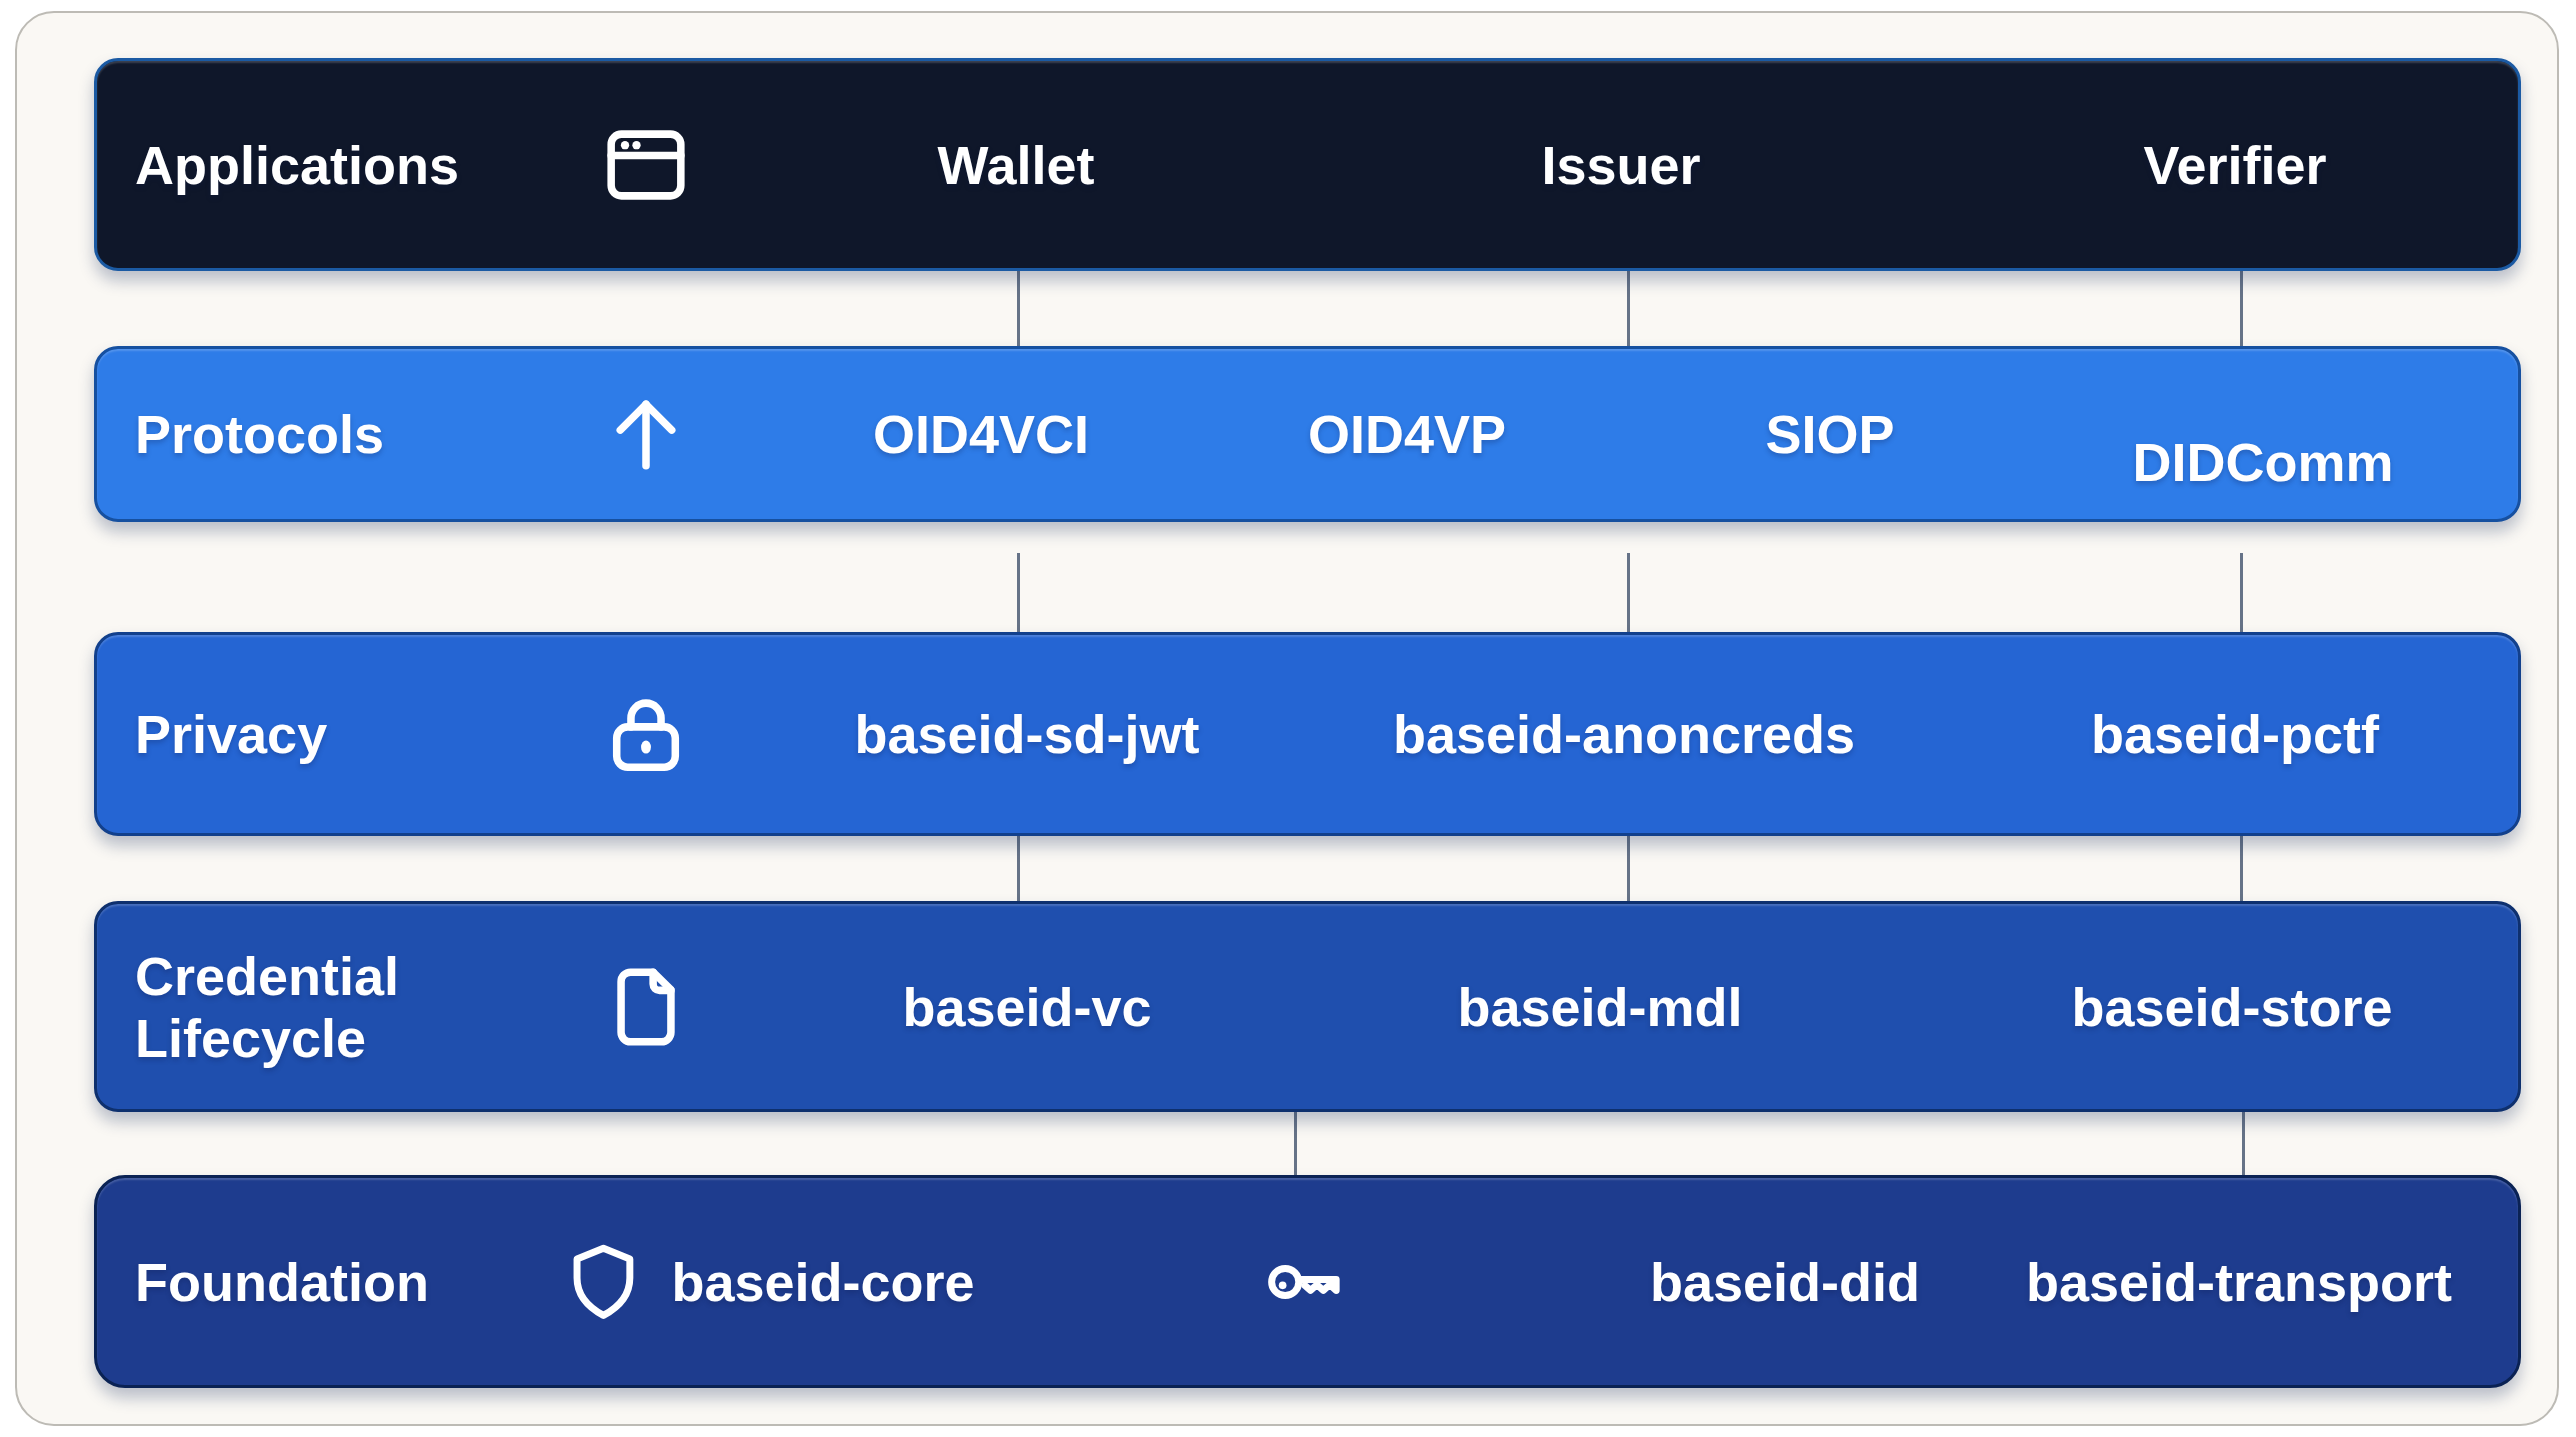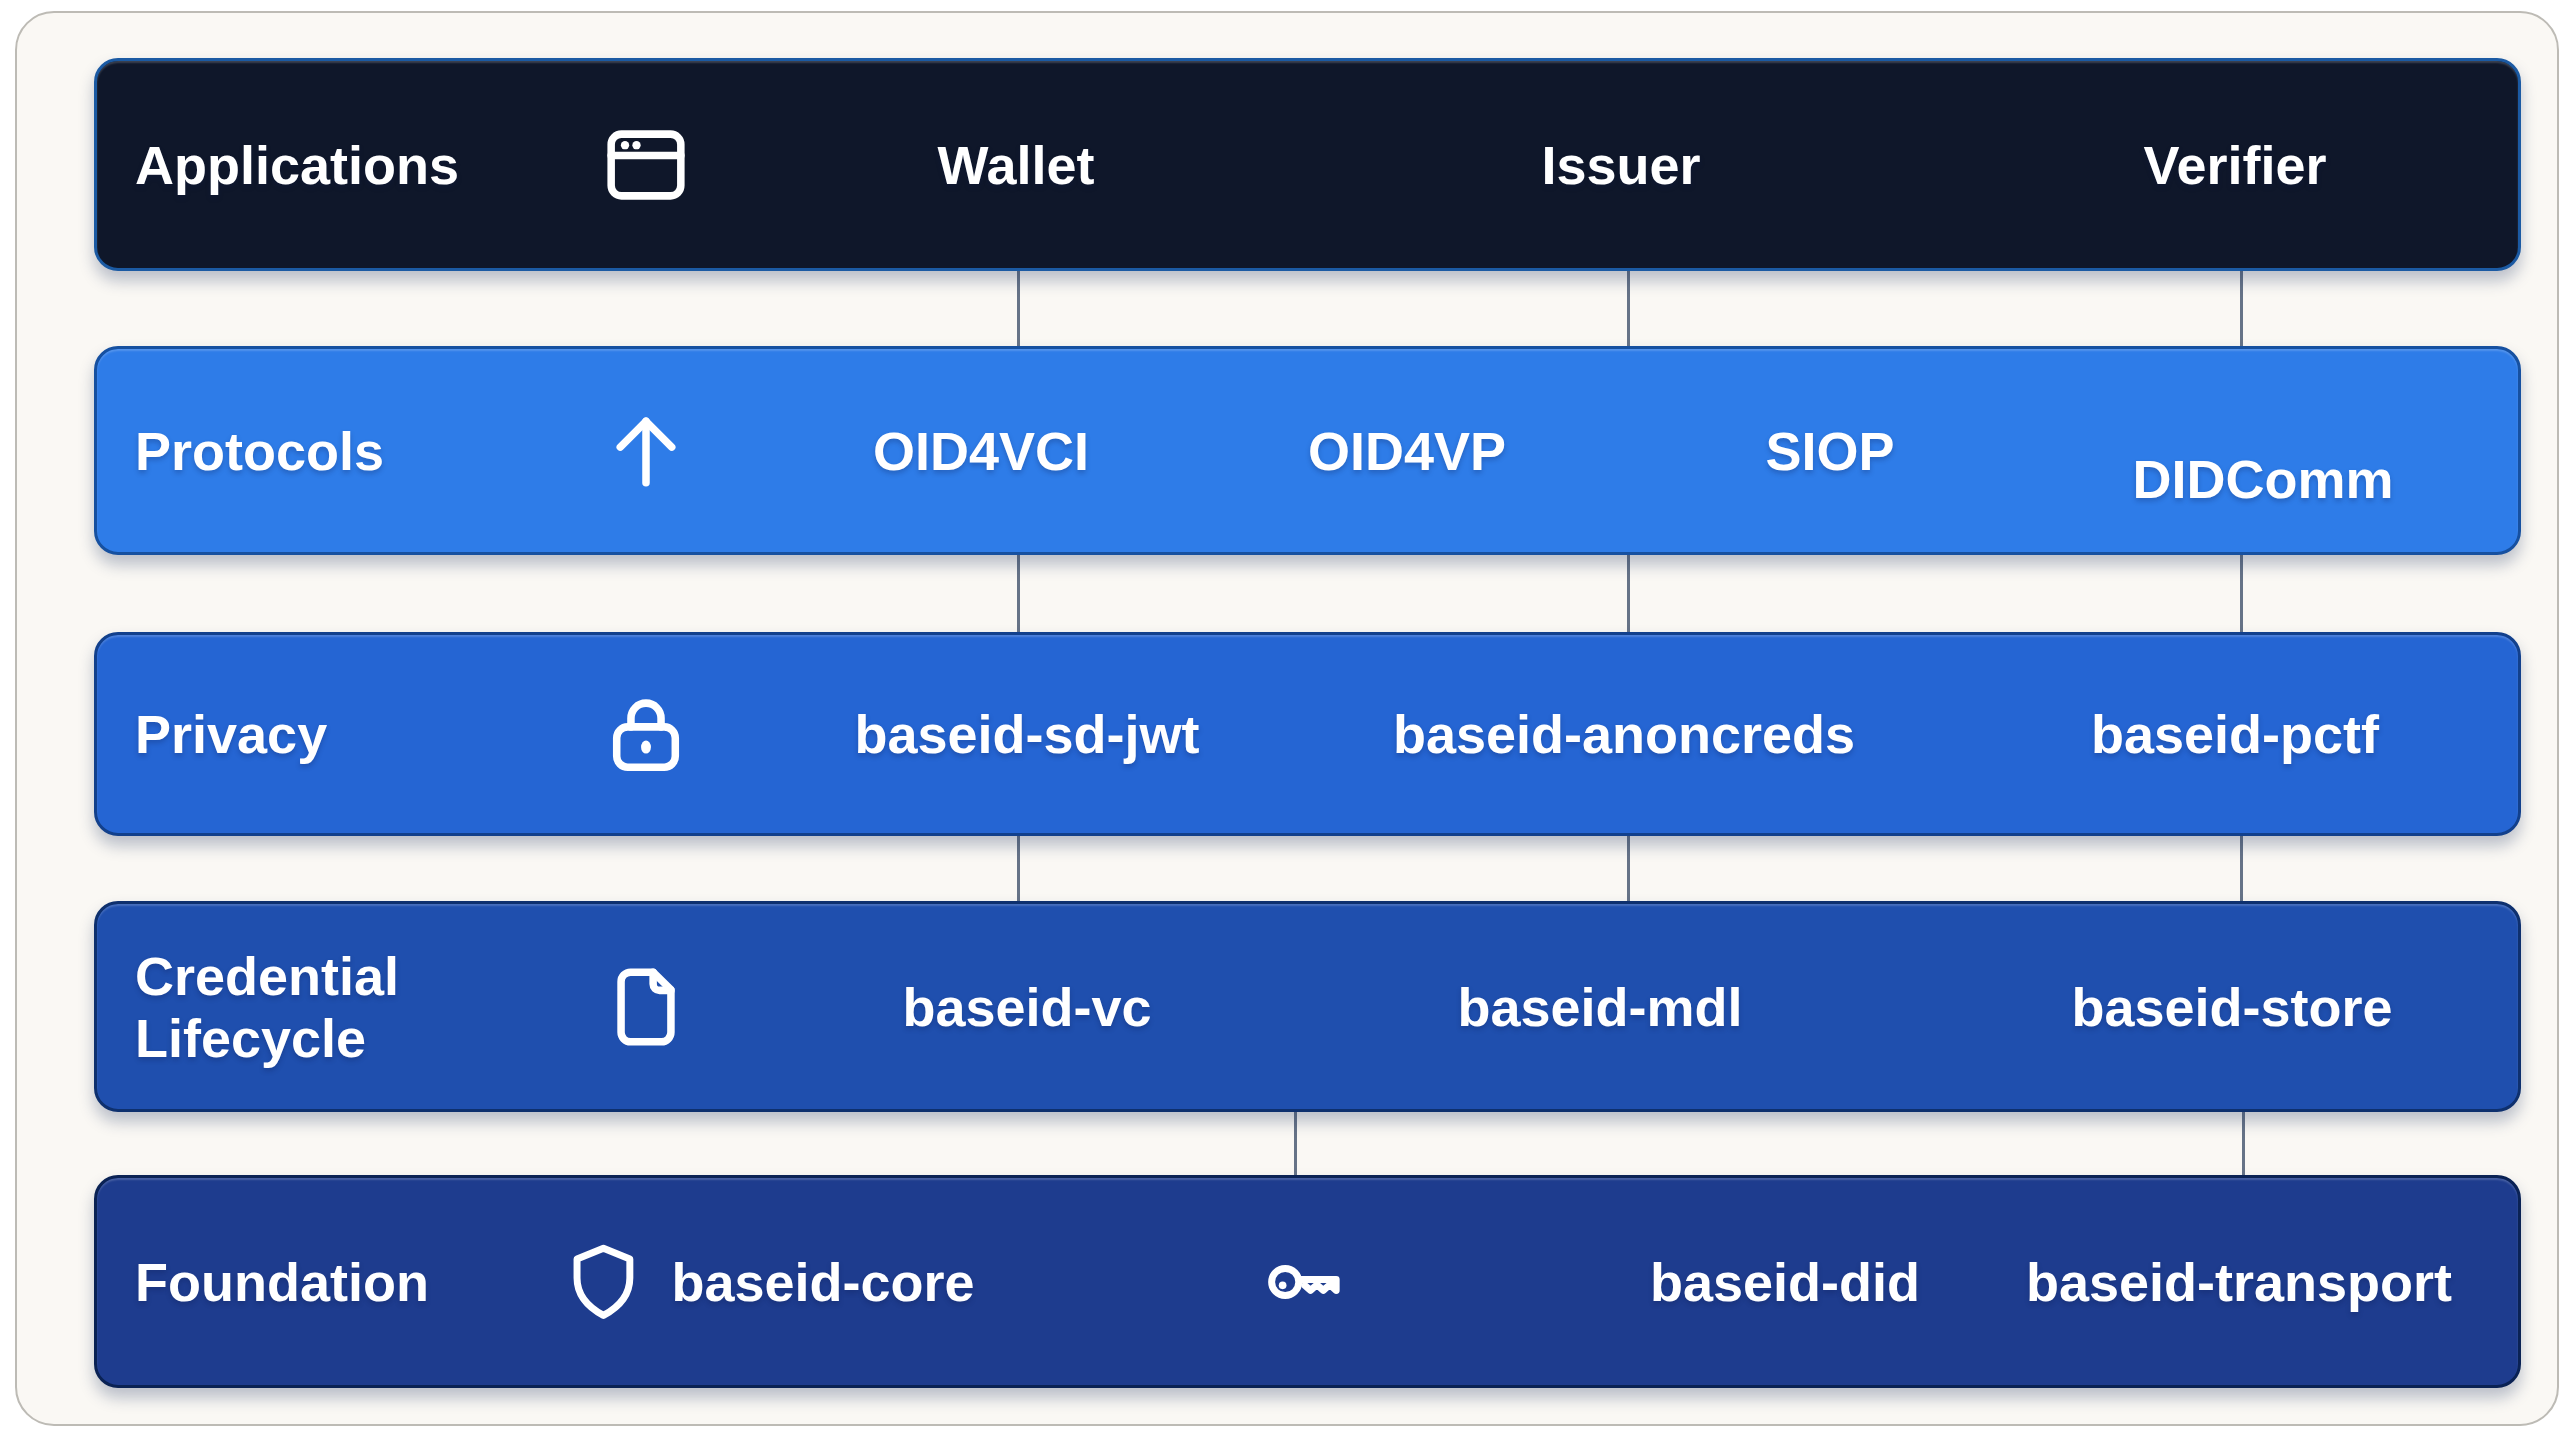--- a/index.html
+++ b/index.html
@@ -65,21 +65,21 @@
         </span>
         <span class="item" style="left: 1524px;">
           <span>Issuer</span>
         </span>
         <span class="item" style="left: 2138px; align-items: center;">
           <span>Verifier</span>
         </span>
       </div>
   </section>
 
-  <section class="layer" style="top: 346px; height: 209px; background: rgb(46, 124, 232); border-color: rgb(22, 80, 160);">
+  <section class="layer" style="top: 346px; height: 176px; background: rgb(46, 124, 232); border-color: rgb(22, 80, 160);">
     <span class="layer-label">Protocols</span>
     <span class="layer-icon">
         <svg viewBox="0 0 24 24">
           <path d="M12 20V4.5"></path>
           <path d="M5.5 11 12 4.5 18.5 11"></path>
         </svg>
       </span>
     <div class="layer-items">
         <span class="item" style="left: 884px;">
           <span>OID4VCI</span>
@@ -132,21 +132,21 @@
         </span>
         <span class="item" style="left: 1503px; text-align: right;">
           <span>baseid-mdl</span>
         </span>
         <span class="item" style="left: 2135px;">
           <span>baseid-store</span>
         </span>
       </div>
   </section>
 
-  <section class="layer" style="top: 1175px; height: 213px; background: rgb(30, 60, 142); border-color: rgb(10, 34, 84);">
+  <section class="layer" style="top: 1175px; height: 213px; background: rgb(30, 60, 142); border-color: rgb(10, 34, 84); border-radius: 31px;">
     <span class="layer-label">Foundation</span>
     <div class="layer-items">
         <span class="item" style="left: 670px;">
           <span class="item-icon">
             <svg viewBox="0 0 24 24">
               <path d="M12 2.8l7.2 2.9v5.2c0 4.8-3.1 8-7.2 10.2-4.1-2.2-7.2-5.4-7.2-10.2V5.7z"></path>
             </svg>
           </span>
           <span>baseid-core</span>
         </span>

